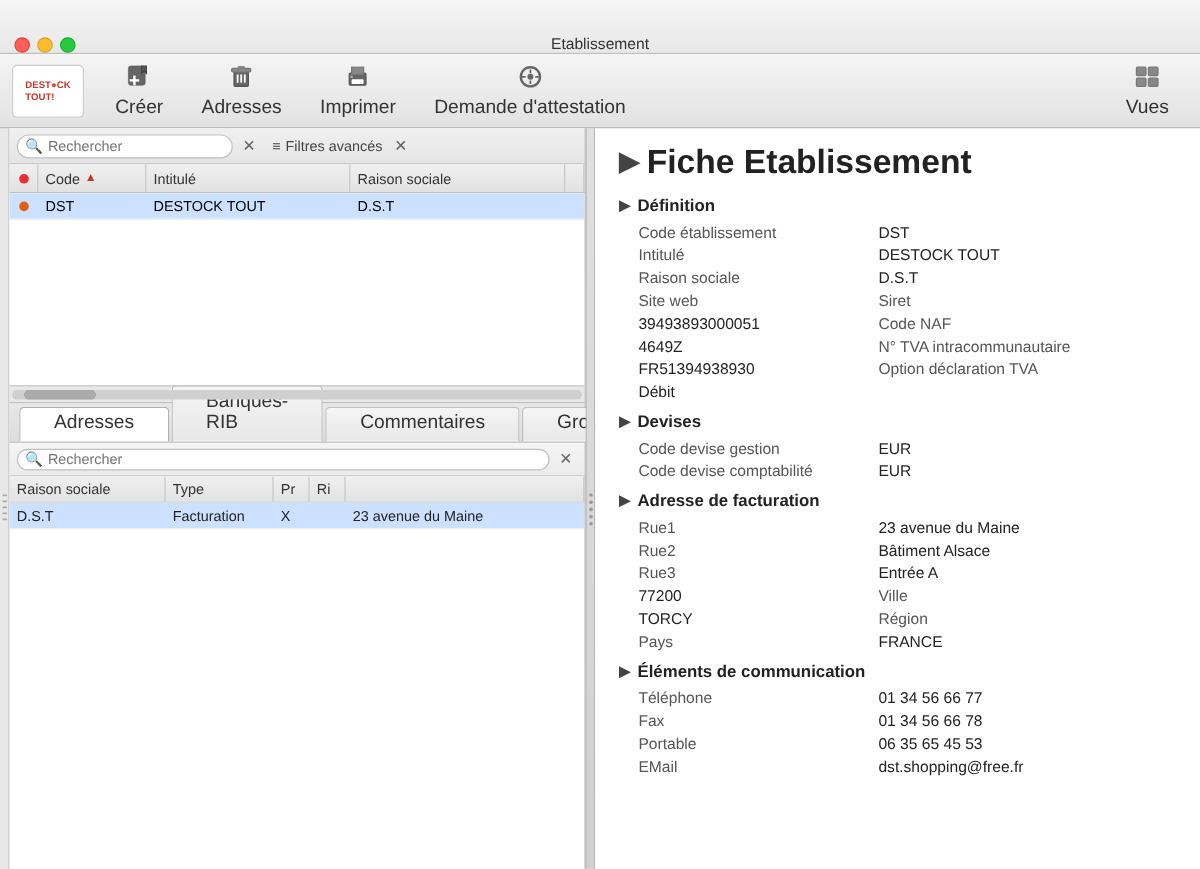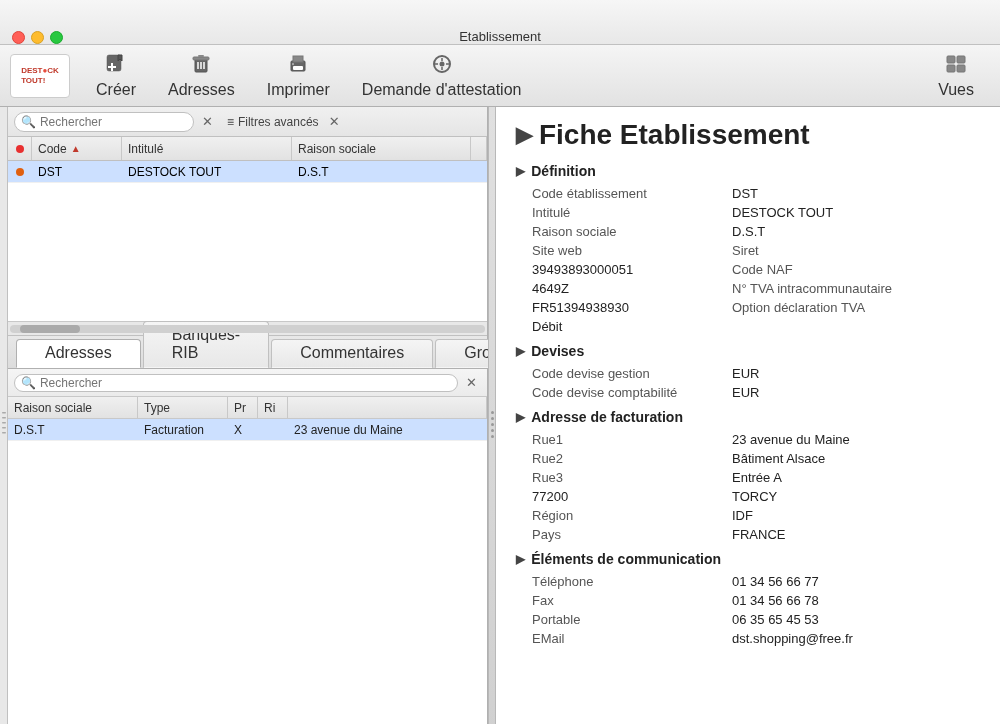--- a/index.html
+++ b/index.html
@@ -733,23 +733,23 @@
       <span>Adresse de facturation</span>
     </div>
     <div class="field-grid">
       <span class="field-label">Rue1</span>
       <span class="field-value">23 avenue du Maine</span>
       <span class="field-label">Rue2</span>
       <span class="field-value">Bâtiment Alsace</span>
       <span class="field-label">Rue3</span>
       <span class="field-value">Entrée A</span>
       <span class="field-value">77200</span>
+      <span class="field-label">Ville</span>
       <span class="field-value">TORCY</span>
       <span class="field-label">Région</span>
-      <span class="field-value">IDF</span>
       <span class="field-label">Pays</span>
       <span class="field-value">FRANCE</span>
     </div>
 
     <div class="section-header">
       <span class="section-arrow">▶</span>
       <span>Éléments de communication</span>
     </div>
     <div class="field-grid">
       <span class="field-label">Téléphone</span>

